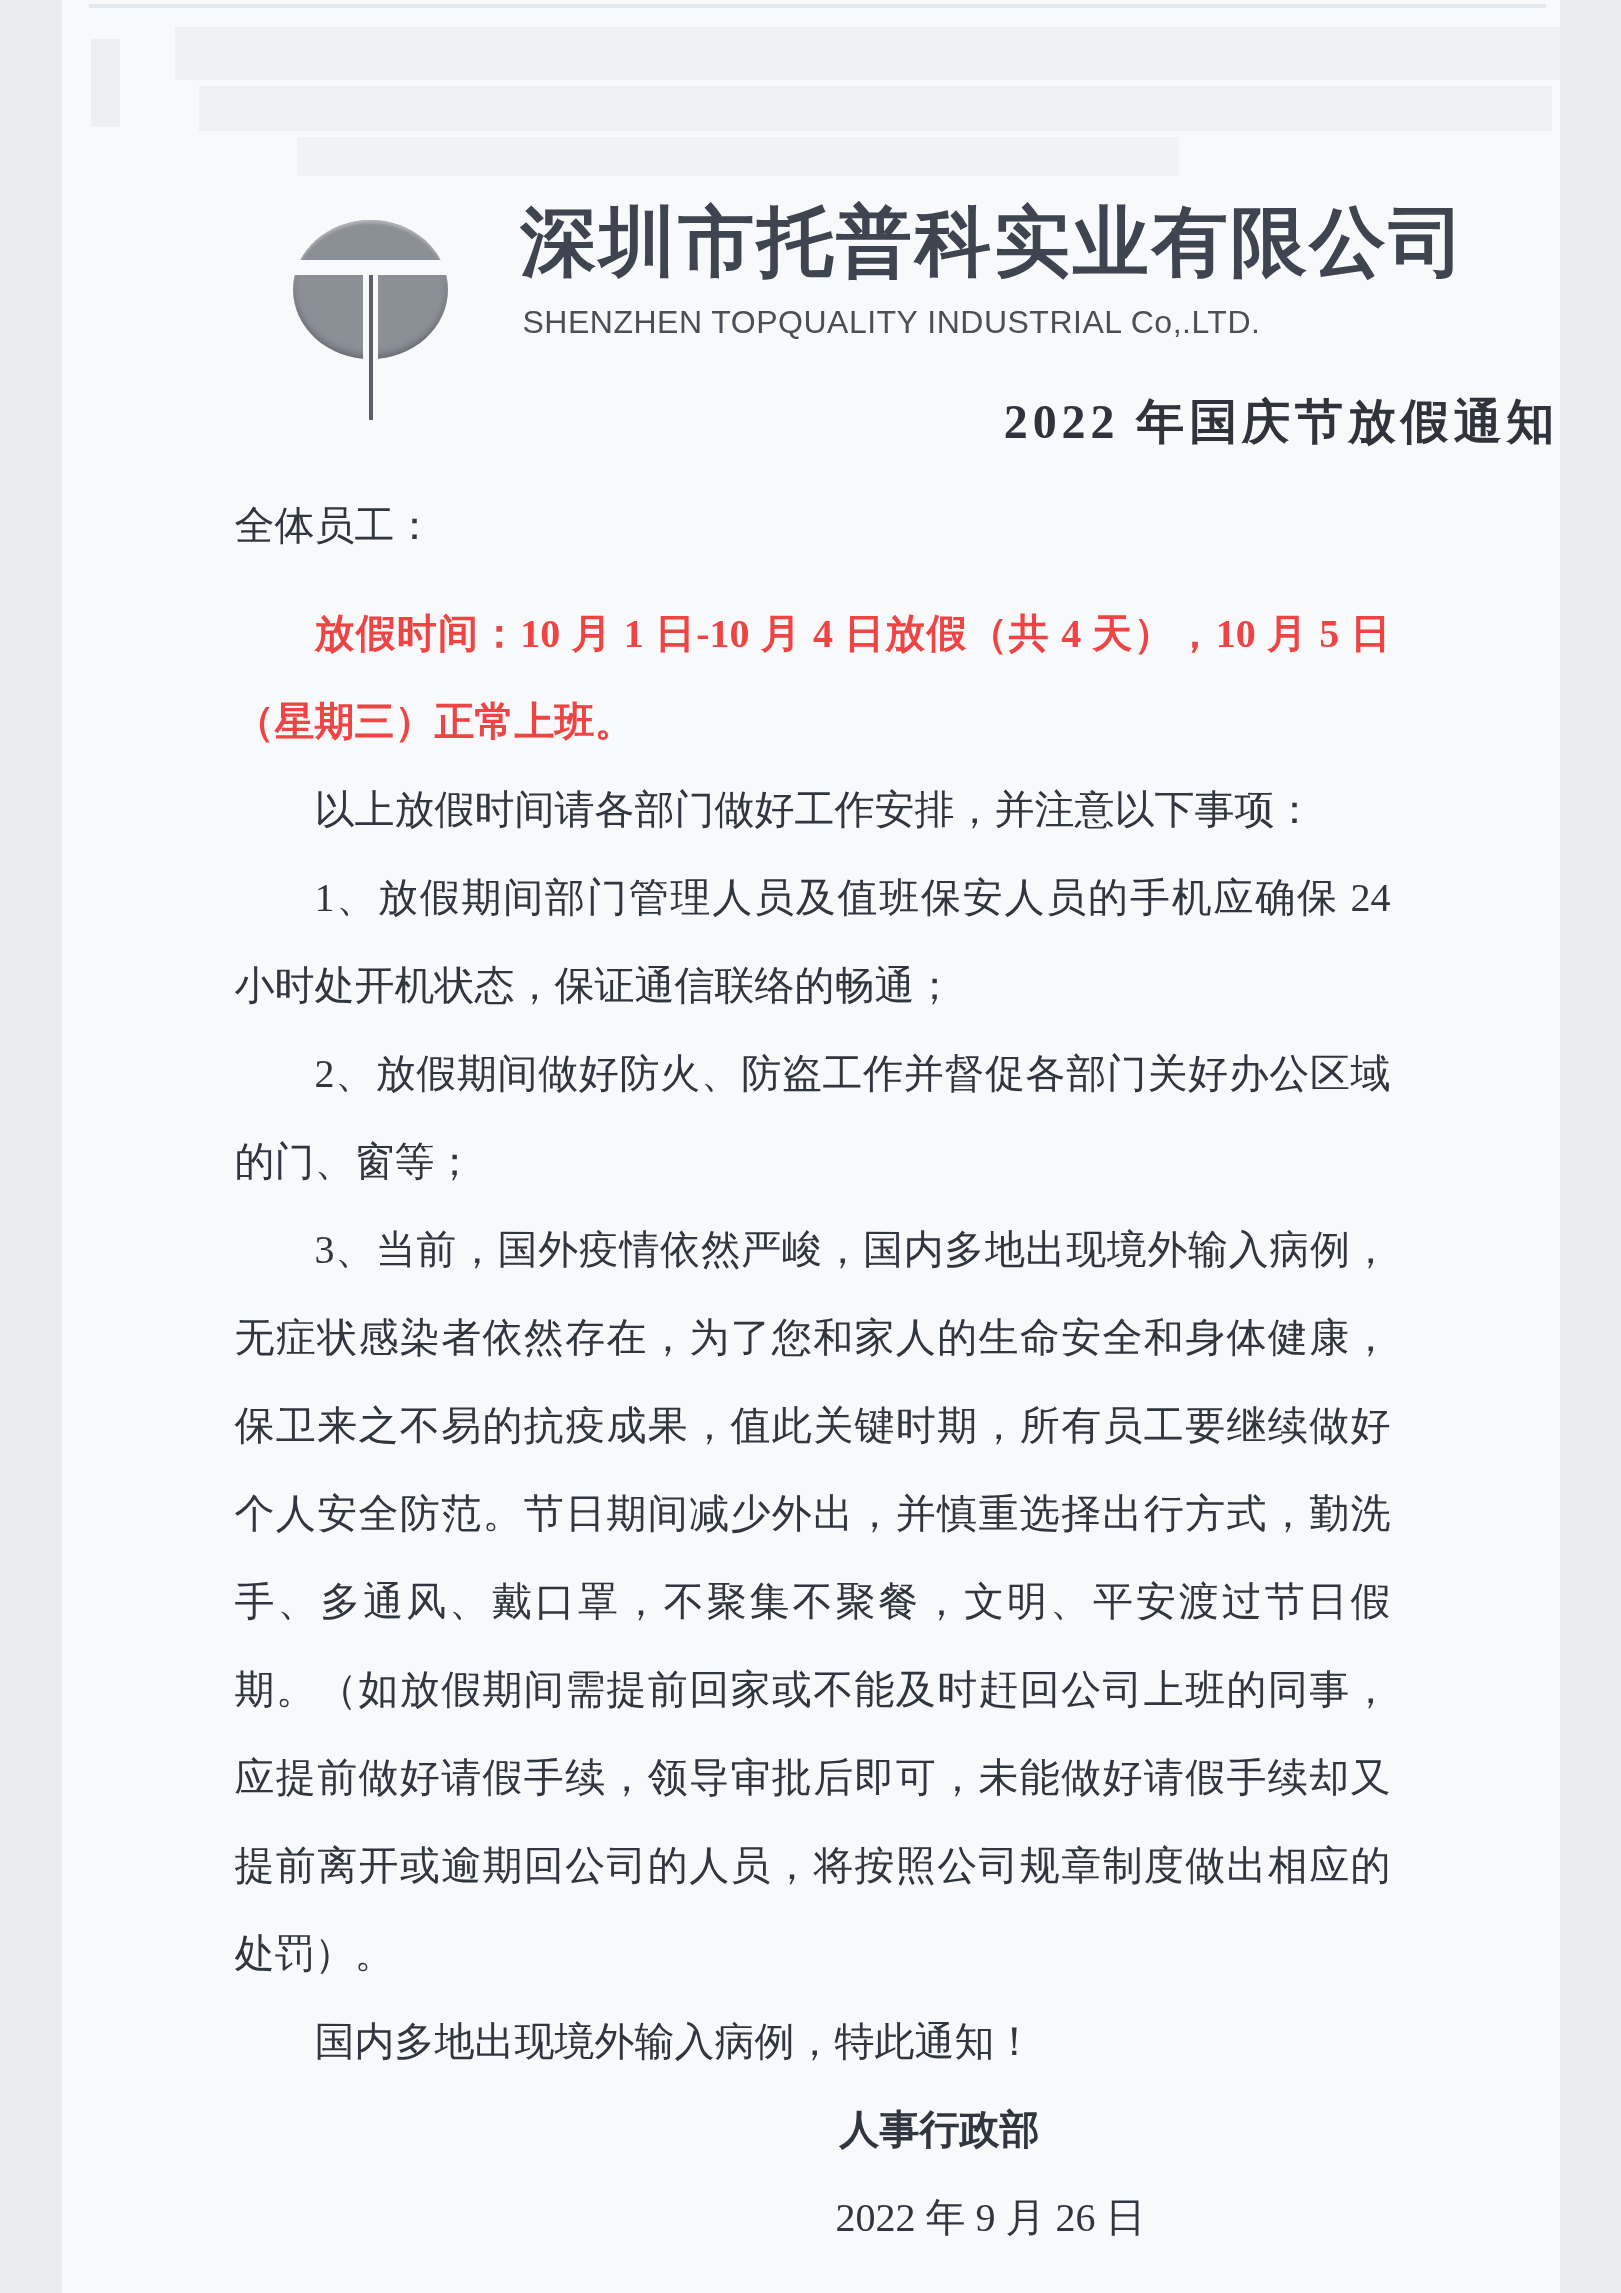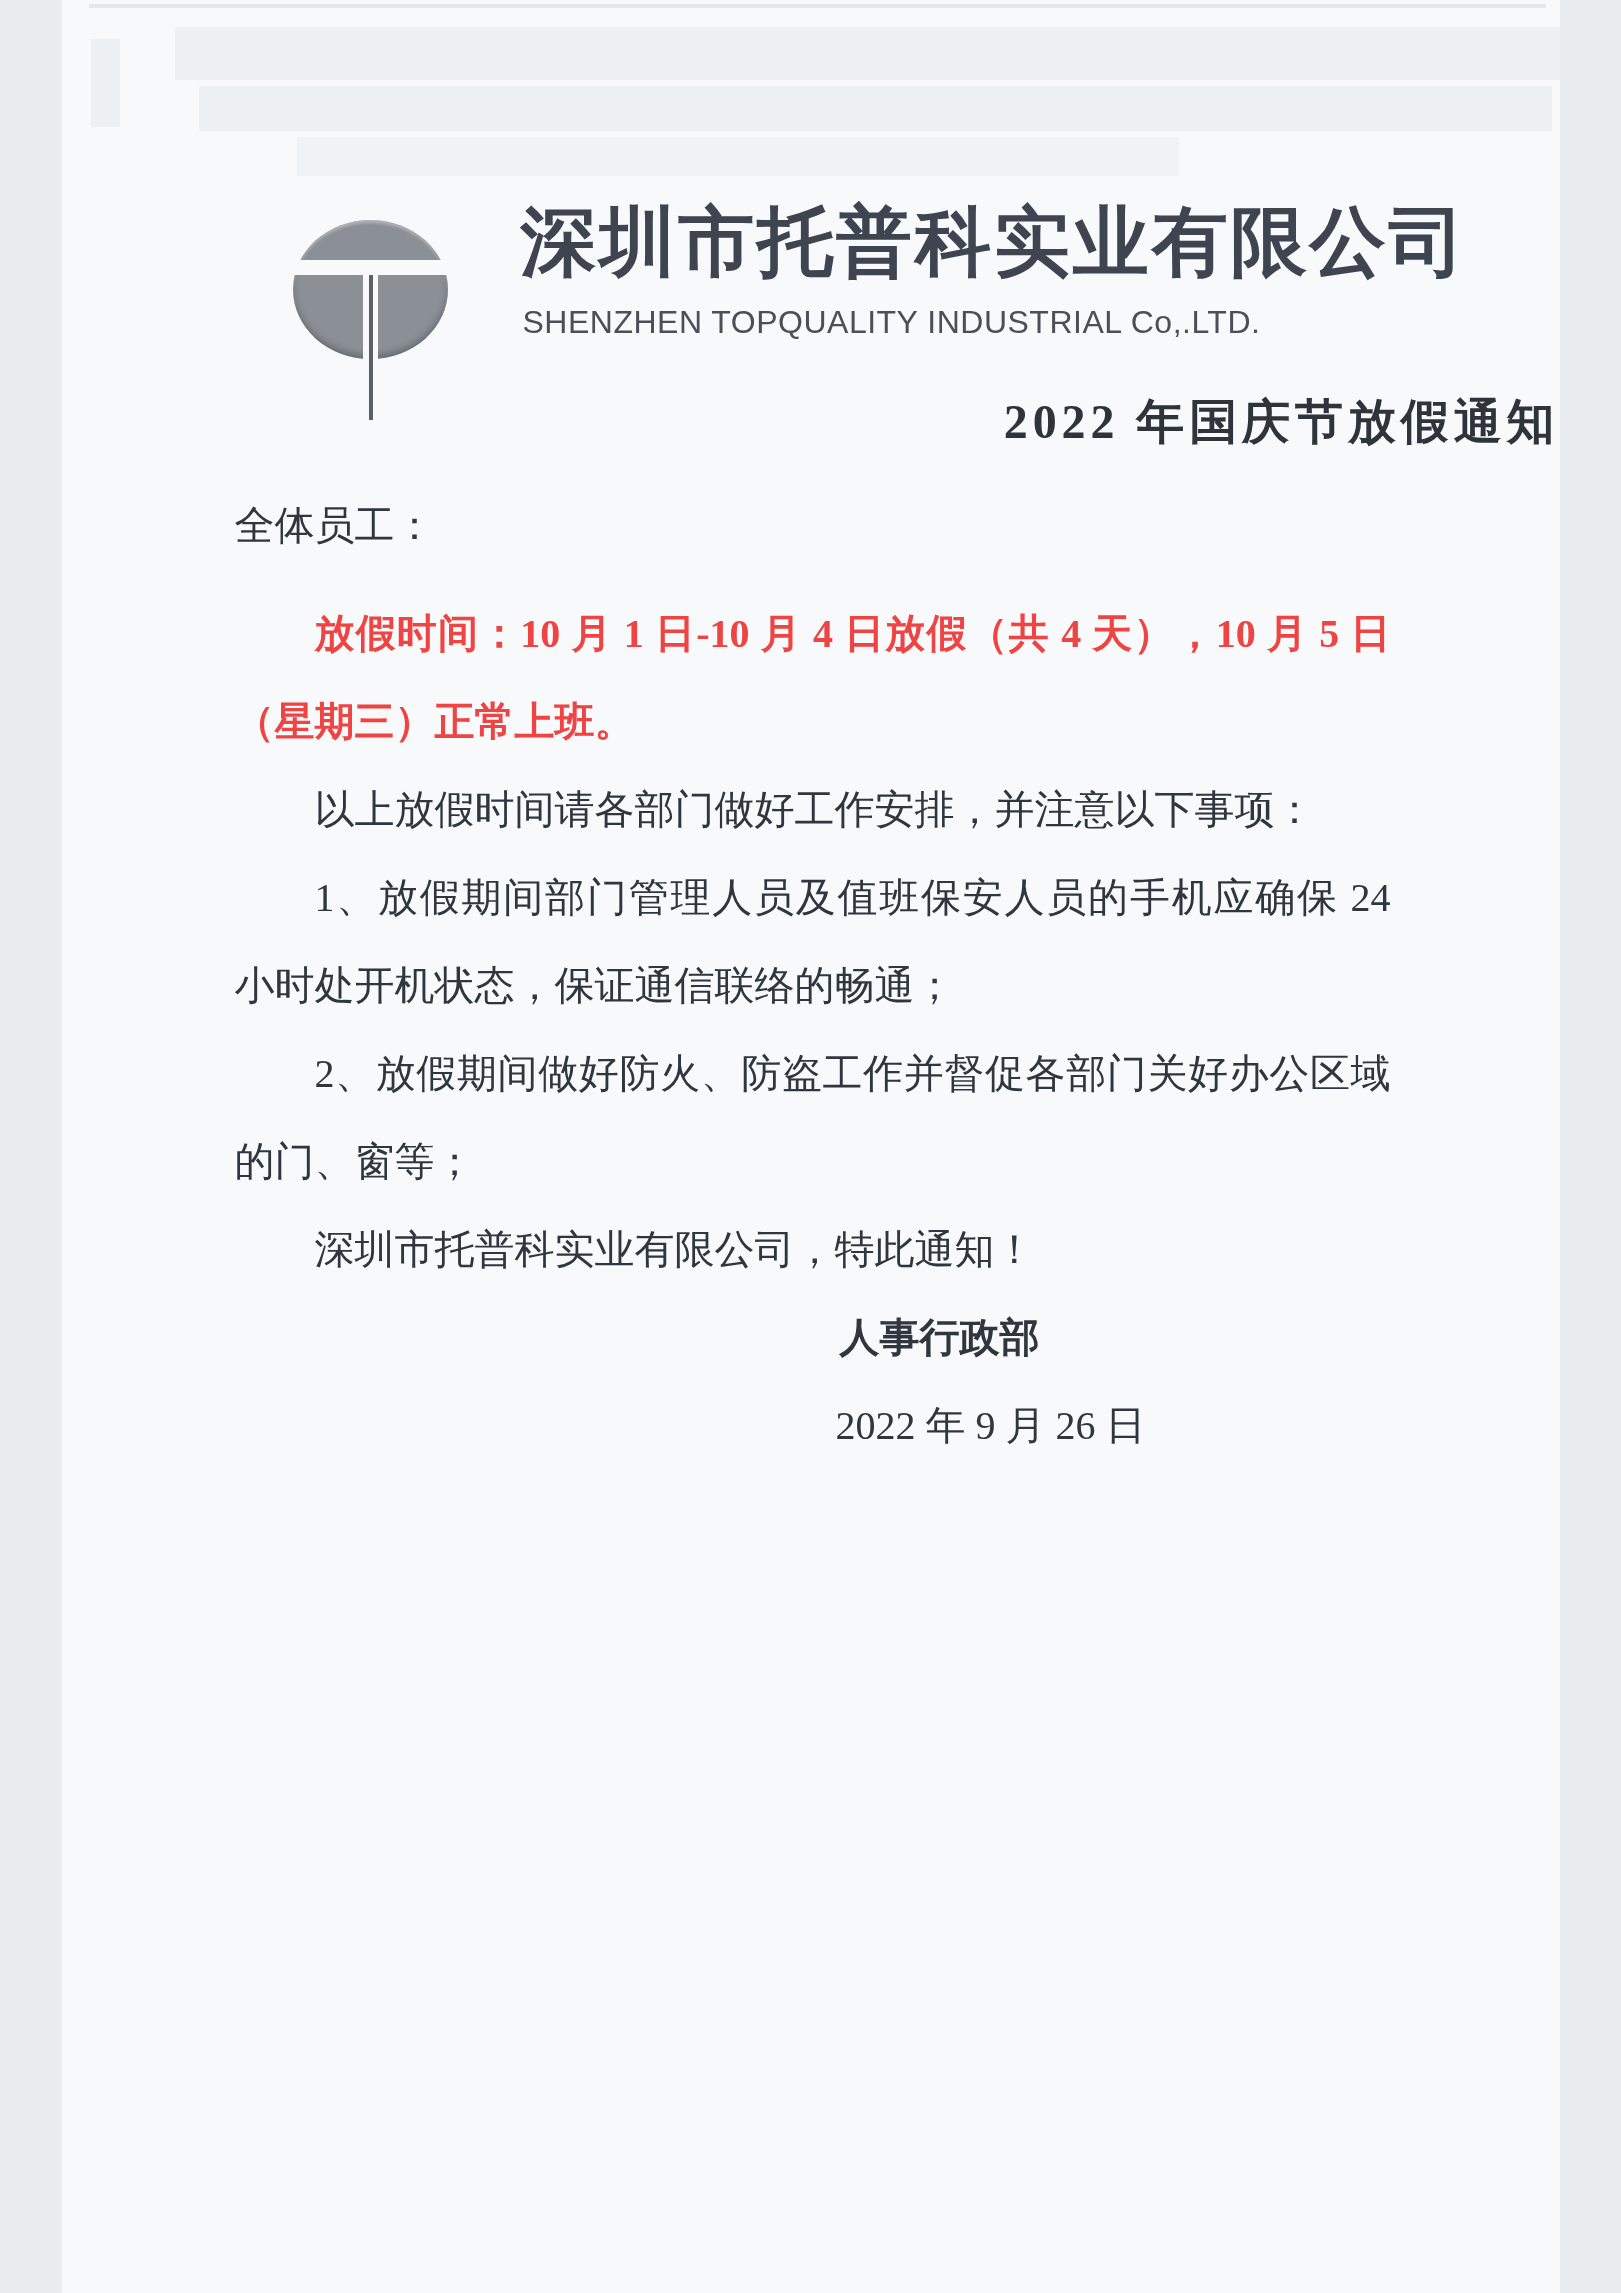--- a/index.html
+++ b/index.html
@@ -122,22 +122,23 @@
 
 
     <p class="holiday-time">放假时间：10 月 1 日-10 月 4 日放假（共 4 天），10 月 5 日（星期三）正常上班。</p>
 
     <p>以上放假时间请各部门做好工作安排，并注意以下事项：</p>
 
     <p>1、放假期间部门管理人员及值班保安人员的手机应确保 24 小时处开机状态，保证通信联络的畅通；</p>
 
     <p>2、放假期间做好防火、防盗工作并督促各部门关好办公区域的门、窗等；</p>
 
+    <p>3、当前，国外疫情依然严峻，国内多地出现境外输入病例，无症状感染者依然存在，为了您和家人的生命安全和身体健康，保卫来之不易的抗疫成果，值此关键时期，所有员工要继续做好个人安全防范。节日期间减少外出，并慎重选择出行方式，勤洗手、多通风、戴口罩，不聚集不聚餐，文明、平安渡过节日假期。（如放假期间需提前回家或不能及时赶回公司上班的同事，应提前做好请假手续，领导审批后即可，未能做好请假手续却又提前离开或逾期回公司的人员，将按照公司规章制度做出相应的处罚）。</p>
 
-    <p class="closing">深圳市托普科实业有限公司，特此通知！</p>
+    <p class="closing">国内多地出现境外输入病例，特此通知！</p>
 
     <p class="signature-line">人事行政部</p>
 
     <p class="date-line">2022 年 9 月 26 日</p>
   </div>
 
 </div>
 
 
 </body></html>

